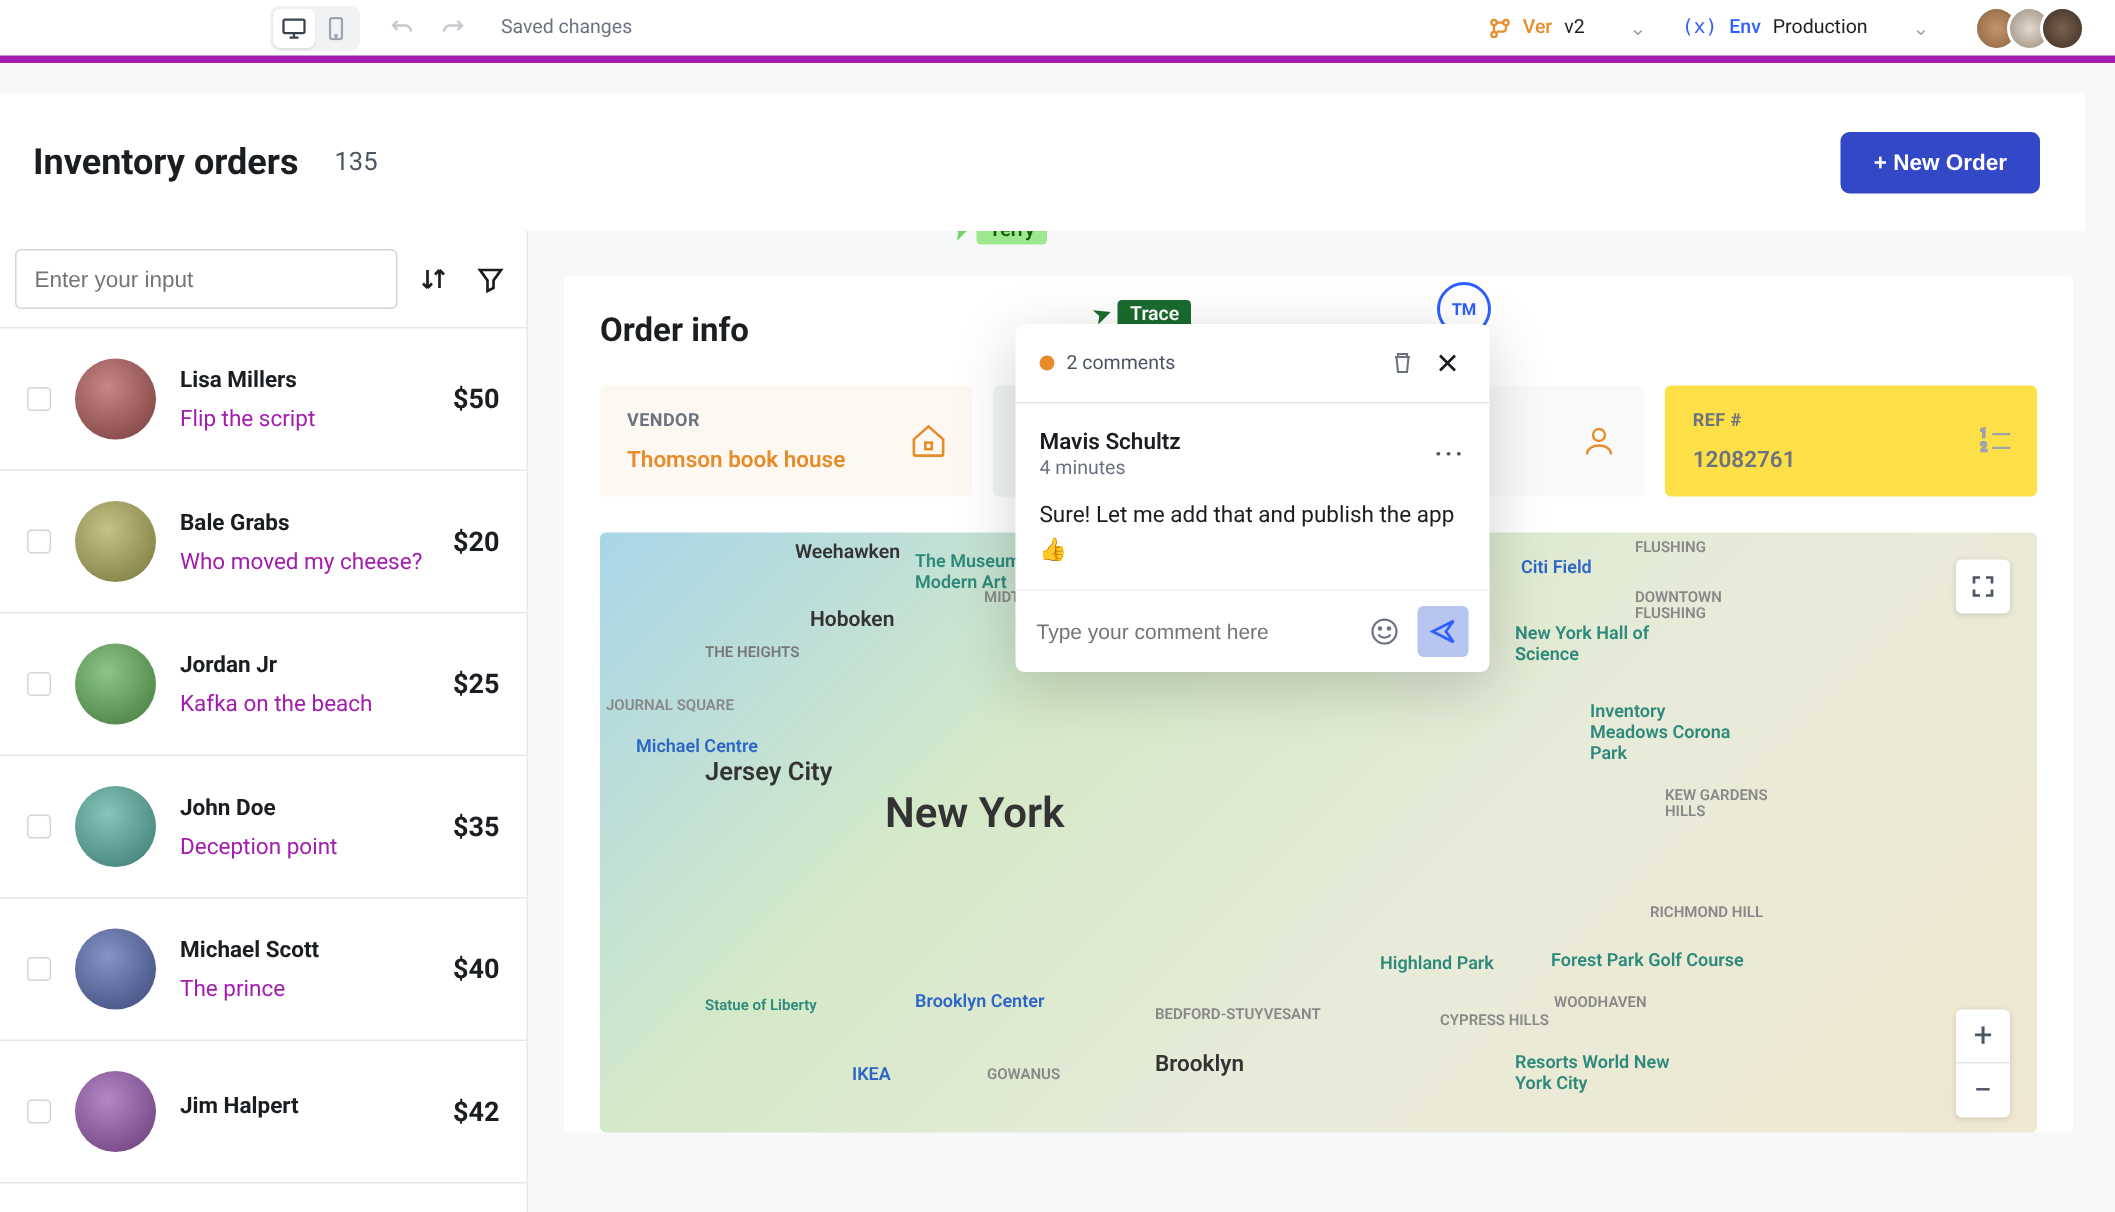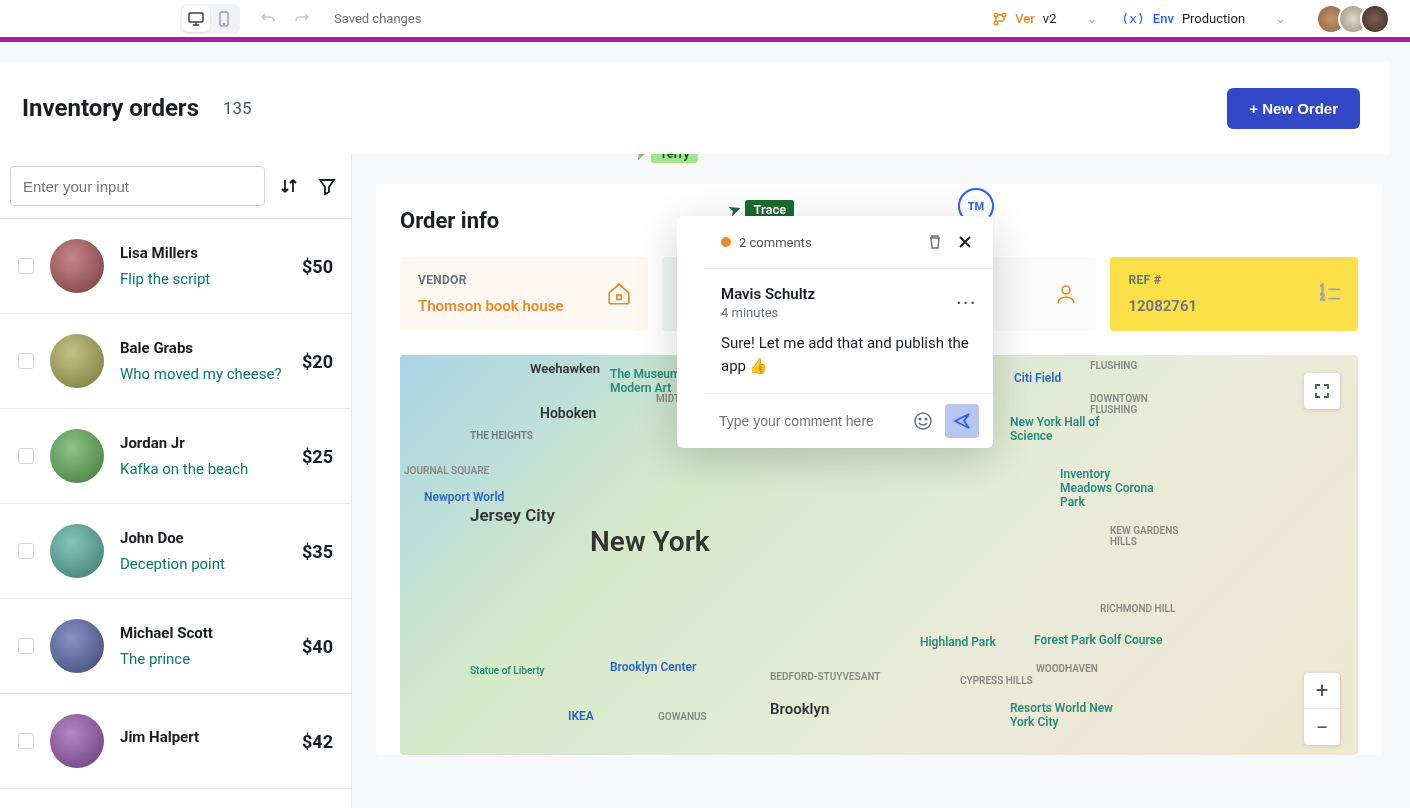--- a/index.html
+++ b/index.html
@@ -33,21 +33,21 @@
 .sidebar { width:352px; background:#fff; border-right:1px solid #e5e7eb; display:flex; flex-direction:column; }
 .search-row { padding:12px 10px; display:flex; align-items:center; gap:10px; border-bottom:1px solid #e5e7eb; }
 .search-input { flex:1; height:40px; border:1px solid #d1d5db; border-radius:4px; padding:0 12px; font-size:15px; color:#6b7280; }
 .sort-icon,.filter-icon { width:28px; height:28px; display:flex; align-items:center; justify-content:center; cursor:pointer; }
 .list { flex:1; overflow-y:auto; }
 .row { display:flex; align-items:center; padding:20px 18px; border-bottom:1px solid #e5e7eb; gap:16px; }
 .chk { width:16px; height:16px; border:1px solid #d1d5db; border-radius:3px; cursor:pointer; }
 .av { width:54px; height:54px; border-radius:50%; background:#d1c4a8; }
 .row-text { flex:1; }
 .row-name { font-weight:700; font-size:15px; margin-bottom:8px; }
-.row-sub { font-size:15px; color:#0f766e; }
+.row-sub { font-size:15px; color:#a21caf; }
 .row-price { font-size:18px; font-weight:700; }
 
 
 .main { flex:1; padding:30px 28px 0 24px; overflow:hidden; position:relative; }
 .panel { background:#fff; border-radius:4px; padding:24px 24px 0; position:relative; }
 .order-title { font-size:22px; font-weight:700; margin-bottom:24px; }
 .cards { display:flex; gap:14px; margin-bottom:24px; }
 .card { flex:1; background:#fde047; border-radius:4px; padding:16px 18px; position:relative; }
 .card.vendor { background:#fdf9f2; }
 .card.date { background:#f0f6f5; }
@@ -70,21 +70,21 @@
 .cursor-tag { font-size:13px; font-weight:600; padding:2px 8px; border-radius:3px; }
 .cursor.terry .cursor-arrow { color:#6fd65f; }
 .cursor.terry .cursor-tag { background:#9de88e; color:#145c0a; }
 .cursor.trace .cursor-arrow { color:#1a6b2f; }
 .cursor.trace .cursor-tag { background:#1a6b2f; color:#fff; }
 
 
 .tm-badge { position:absolute; width:36px; height:36px; border:2px solid #2d5fff; border-radius:50%; background:#fff; display:flex; align-items:center; justify-content:center; font-size:11px; font-weight:700; color:#2d5fff; z-index:4; }
 
 
-.popover { position:absolute; width:316px; background:#fff; border-radius:6px; box-shadow:0 10px 40px rgba(0,0,0,.18); z-index:10;padding-left:28px; }
+.popover { position:absolute; width:316px; background:#fff; border-radius:6px; box-shadow:0 10px 40px rgba(0,0,0,.18); z-index:10; }
 .pop-head { display:flex; align-items:center; padding:14px 16px; border-bottom:1px solid #e5e7eb; }
 .dot { width:10px; height:10px; background:#e88c2b; border-radius:50%; margin-right:8px; }
 .pop-count { font-size:13px; color:#4b5563; flex:1; }
 .pop-tool { width:24px; height:24px; display:flex; align-items:center; justify-content:center; cursor:pointer; color:#6b7280; margin-left:6px; }
 .comment { padding:16px; border-bottom:1px solid #f0f1f3; }
 .comment-head { display:flex; align-items:center; }
 .c-name { font-size:15px; font-weight:600; }
 .c-time { font-size:13px; color:#6b7280; margin-top:2px; }
 .c-more { margin-left:auto; cursor:pointer; color:#4b5563; font-weight:700; letter-spacing:2px; }
 .c-body { margin-top:12px; font-size:15px; line-height:1.5; }
@@ -285,21 +285,21 @@
 
       <div class="map">
 
         <span class="map-label" style="top:170px;left:190px;font-size:28px">New York</span>
         <span class="map-label" style="top:150px;left:70px;font-size:17px">Jersey City</span>
         <span class="map-label" style="top:345px;left:370px;font-size:15px">Brooklyn</span>
         <span class="map-label" style="top:50px;left:140px;font-size:14px">Hoboken</span>
         <span class="map-label" style="top:6px;left:130px;font-size:13px">Weehawken</span>
         <span class="map-label" style="top:75px;left:70px;font-size:10px;color:#777">THE HEIGHTS</span>
         <span class="map-label" style="top:12px;left:210px;font-size:12px;color:#2d8a7a;max-width:90px">The Museum of Modern Art</span>
-        <span class="map-label" style="top:135px;left:24px;font-size:12px;color:#2d66c4">Newport World</span>
+        <span class="map-label" style="top:135px;left:24px;font-size:12px;color:#2d66c4">Michael Centre</span>
         <span class="map-label" style="top:60px;left:610px;font-size:12px;color:#2d8a7a;max-width:100px">New York Hall of Science</span>
         <span class="map-label" style="top:112px;left:660px;font-size:12px;color:#2d8a7a;max-width:100px">Inventory Meadows Corona Park</span>
         <span class="map-label" style="top:346px;left:610px;font-size:12px;color:#2d8a7a;max-width:120px">Resorts World New York City</span>
         <span class="map-label" style="top:278px;left:634px;font-size:12px;color:#2d8a7a">Forest Park Golf Course</span>
         <span class="map-label" style="top:305px;left:210px;font-size:12px;color:#2d66c4">Brooklyn Center</span>
         <span class="map-label" style="top:16px;left:614px;font-size:12px;color:#2d66c4">Citi Field</span>
         <span class="map-label" style="top:354px;left:168px;font-size:12px;color:#2d66c4">IKEA</span>
         <span class="map-label" style="top:38px;left:256px;font-size:10px;color:#888">MIDTOWN MANHATTAN</span>
         <span class="map-label" style="top:110px;left:4px;font-size:10px;color:#888">JOURNAL SQUARE</span>
         <span class="map-label" style="top:310px;left:70px;font-size:10px;color:#2d8a7a">Statue of Liberty</span>

